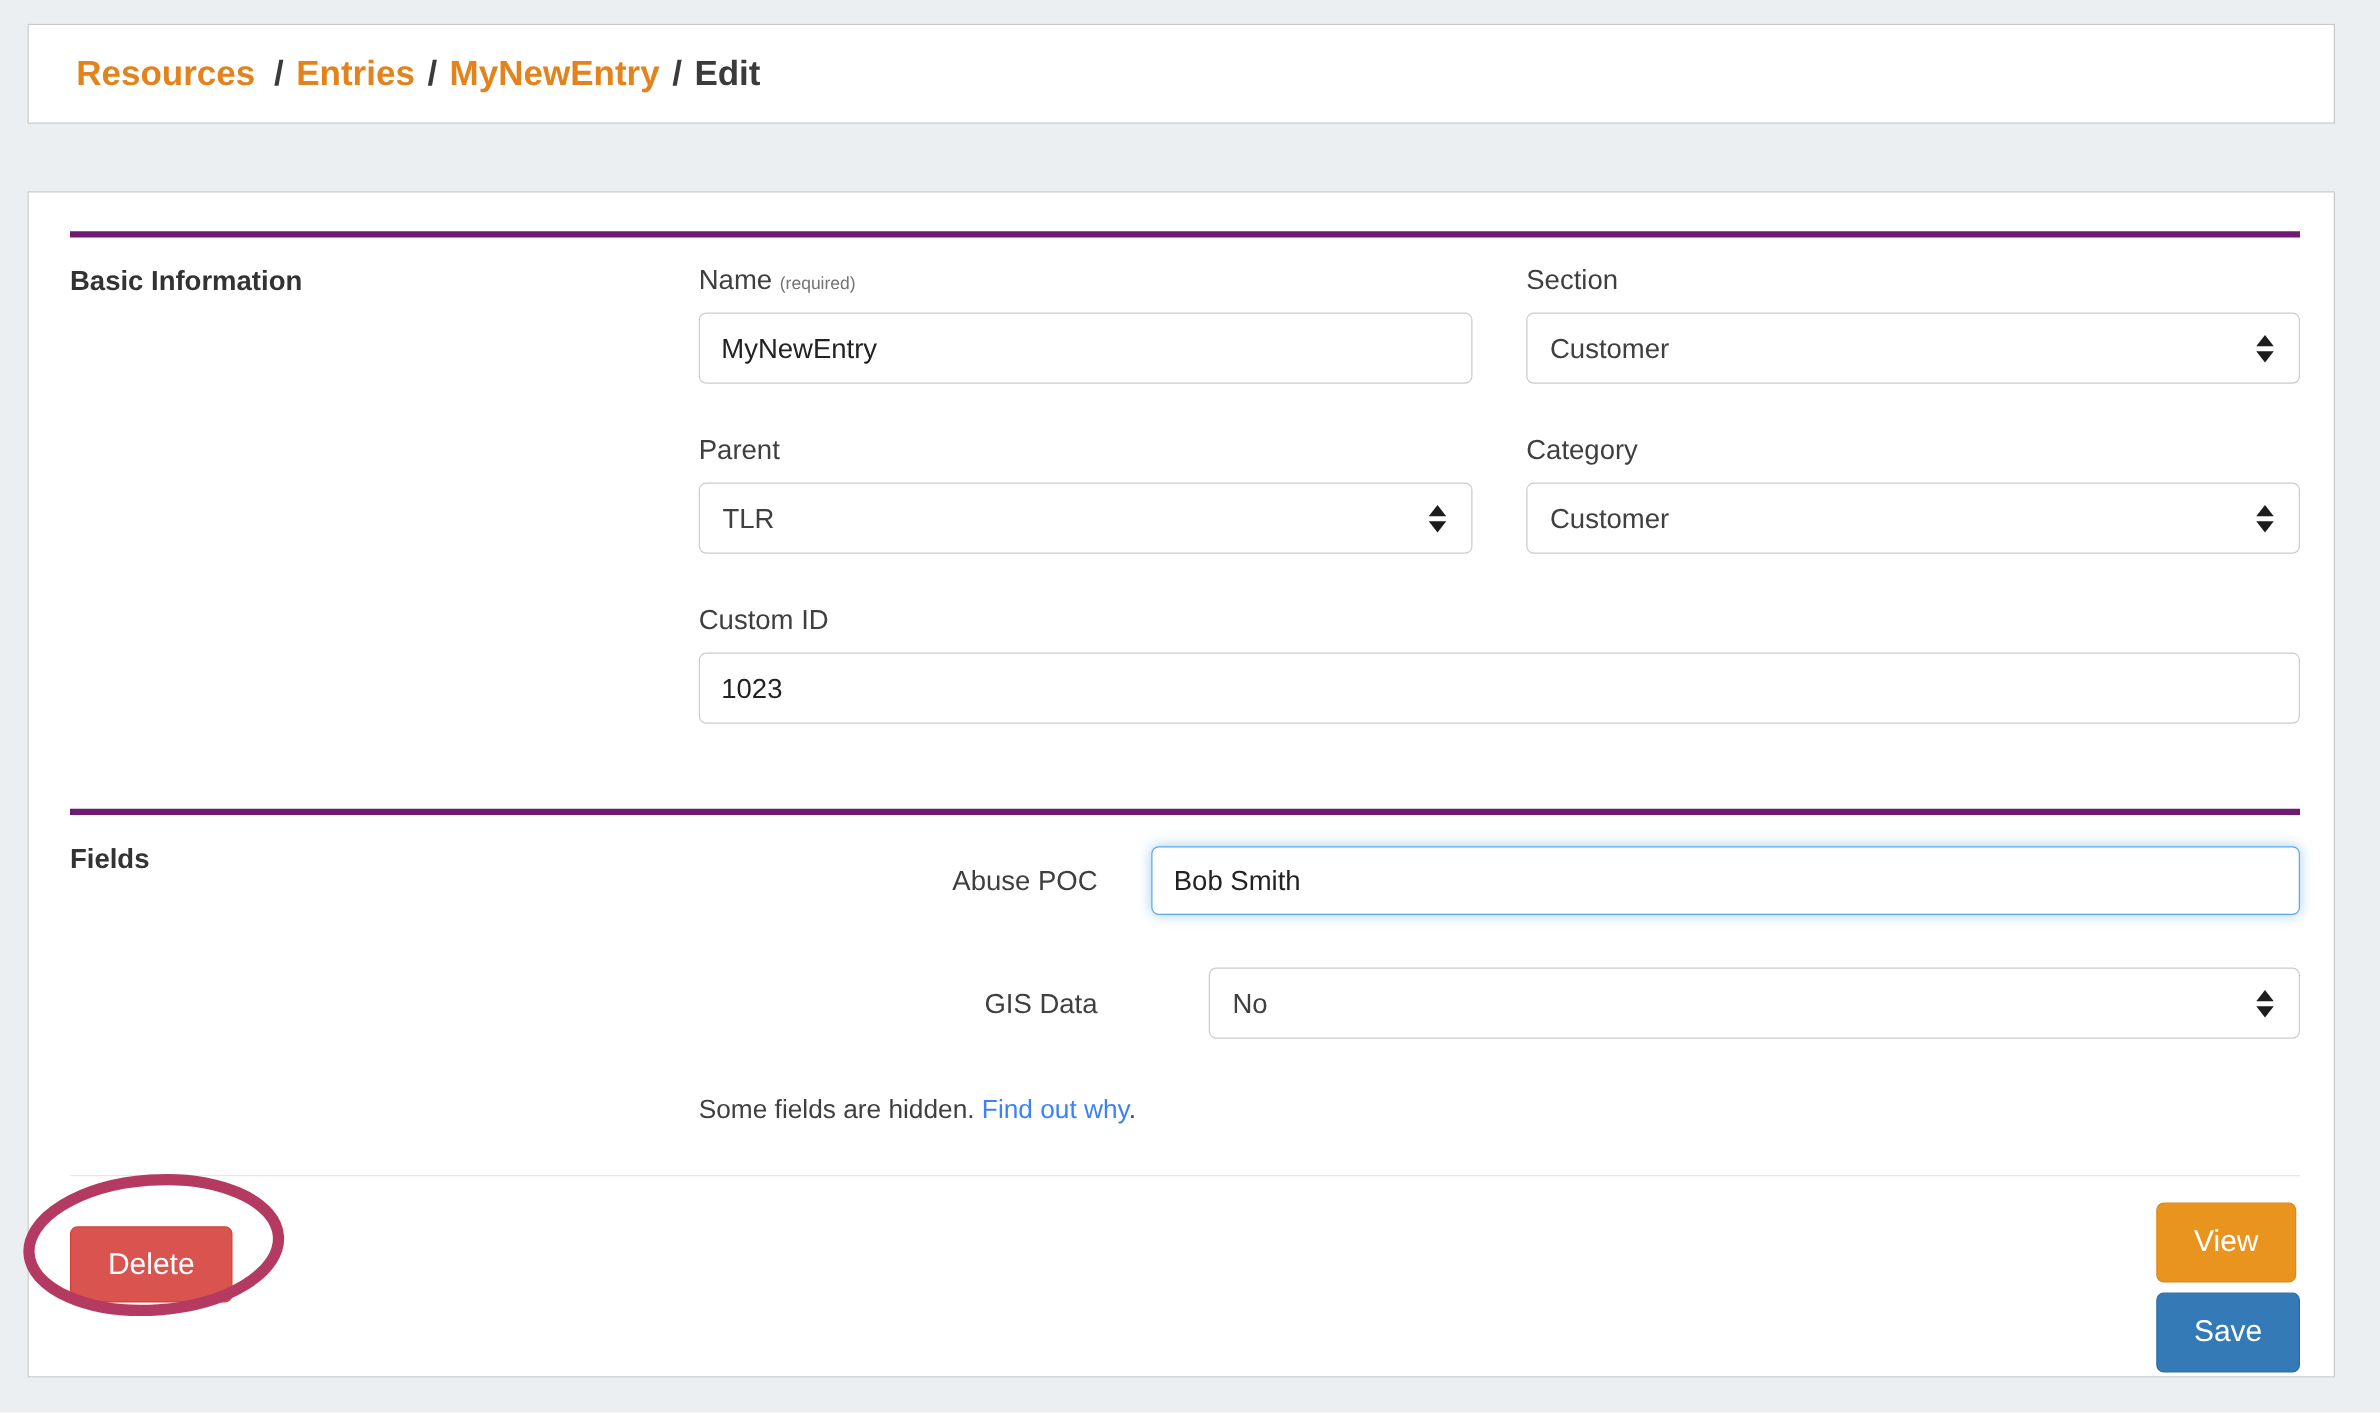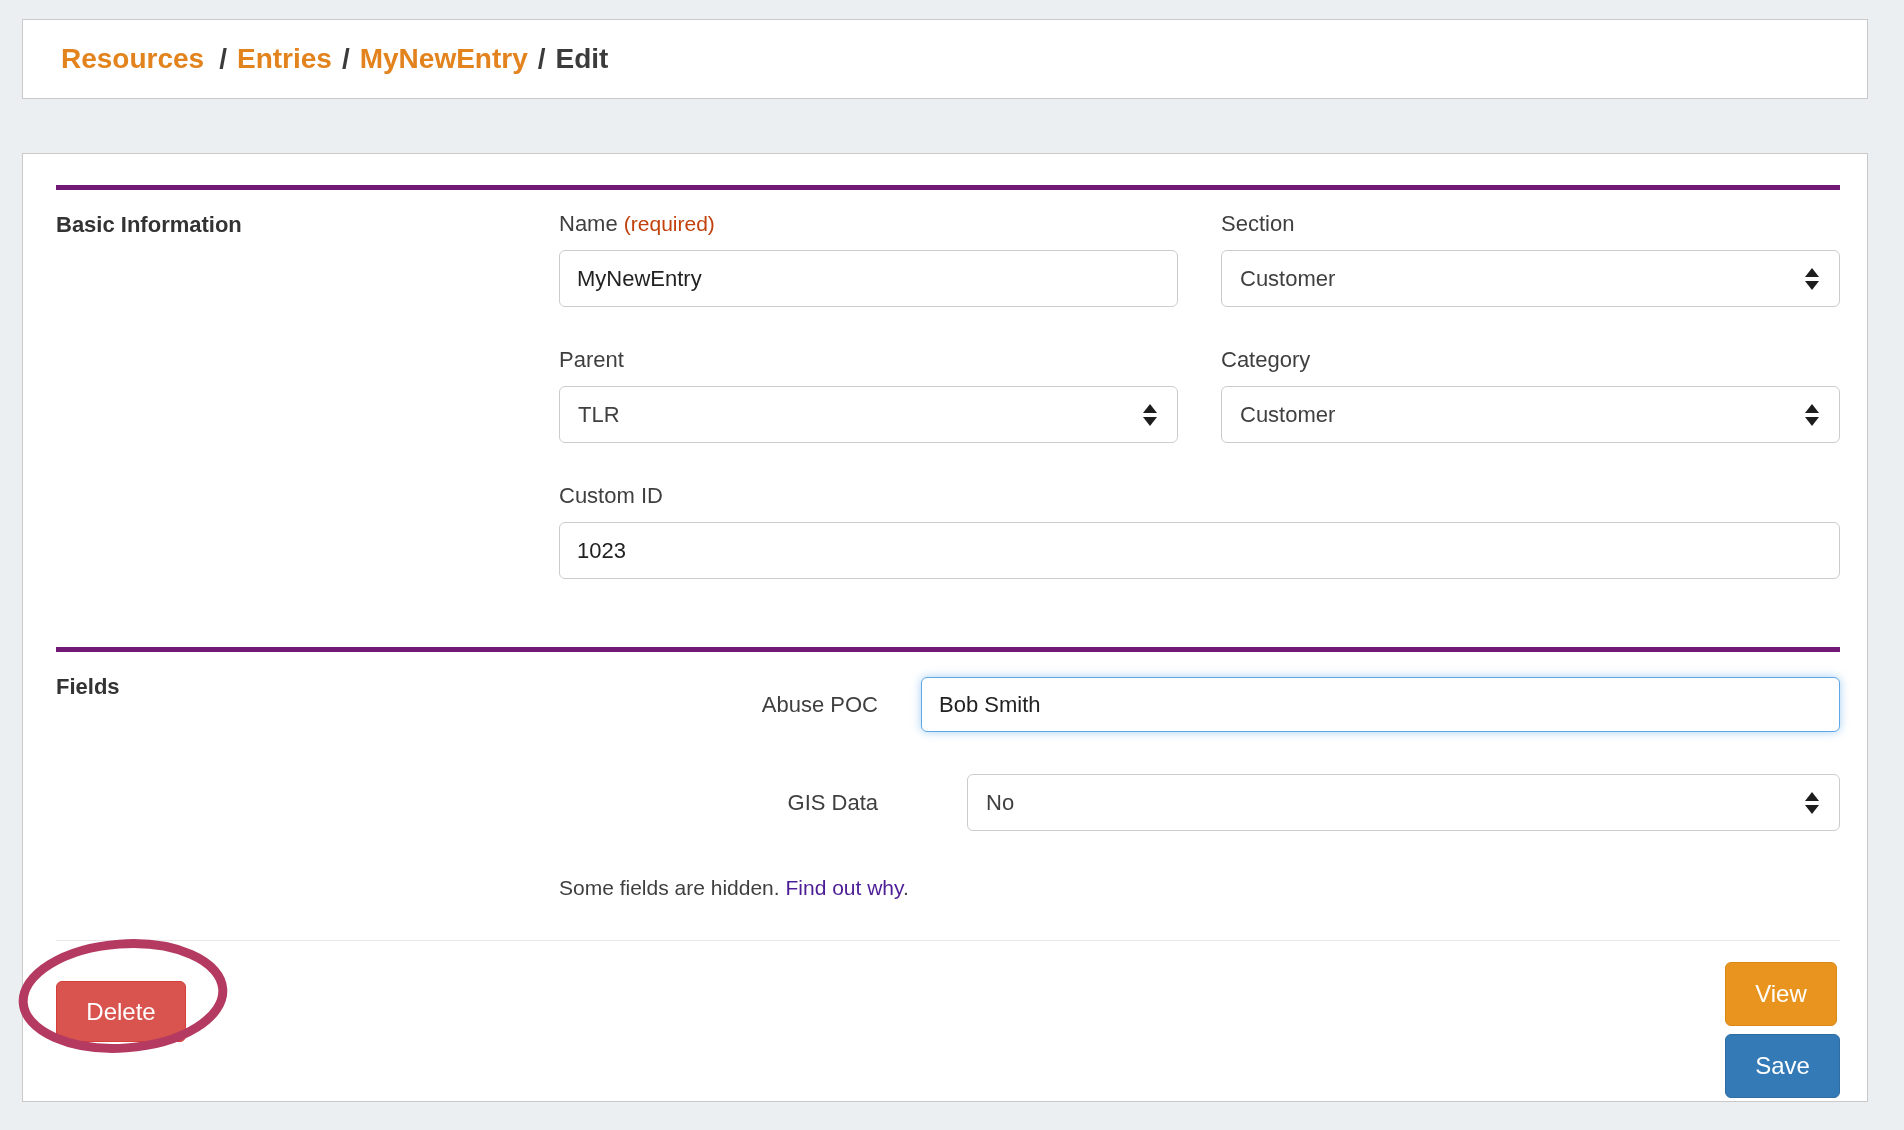--- a/index.html
+++ b/index.html
@@ -37,21 +37,21 @@
   .section-heading {
     position:absolute; left:0; top:22px;
     font-size:22px; font-weight:bold; color:#333;
   }
   .section.basic { margin-top:31px; padding-top:21px; }
   .form-area { margin-left:503px; }
   .grid-row { display:flex; gap:43px; margin-bottom:40px; }
   .col { width:620px; }
   .full-col { width:1283px; }
   .field-label { display:block; font-size:22px; color:#3f3f3f; margin-bottom:13px; }
-  .required { color:#c2410c; font-size:21px; }
+  .required { color:#737373; font-size:14px; }
   .text-input {
     width:100%; height:57px;
     border:1px solid #ccc; border-radius:6px;
     font-size:22px; color:#222; padding:0 17px;
     font-family:inherit; background:#fff; outline:none;
   }
   .select-box {
     width:100%; height:57px;
     border:1px solid #ccc; border-radius:6px;
     display:flex; align-items:center; justify-content:space-between;
@@ -74,21 +74,21 @@
   .fields-row { display:flex; align-items:center; margin-left:503px; }
   .fields-row + .fields-row { margin-top:42px;gap:46px; }
   .fields-label { width:319px; text-align:right; font-size:22px; color:#3f3f3f; margin-right:43px; flex:none; }
   .abuse-input {
     width:923px; height:55px;
     border:1px solid #5fa8e8;
     box-shadow:0 0 10px rgba(95,168,232,0.55);
   }
   .gis-select { width:897px; }
   .hidden-note { margin-left:503px; margin-top:45px; font-size:21px; color:#3f3f3f; }
-  .note-link { color:#4c1d95; text-decoration:none; cursor:pointer; }
+  .note-link { color:#3b82f6; text-decoration:none; cursor:pointer; }
 
   .actions-bar {
     border-top:1px solid #e7e7e7;
     padding-top:21px;
     display:flex; justify-content:space-between; align-items:flex-start;
   }
   .btn {
     border-radius:6px; font-size:24px; color:#fff;
     display:flex; align-items:center; justify-content:center;
     font-family:inherit; cursor:pointer;

